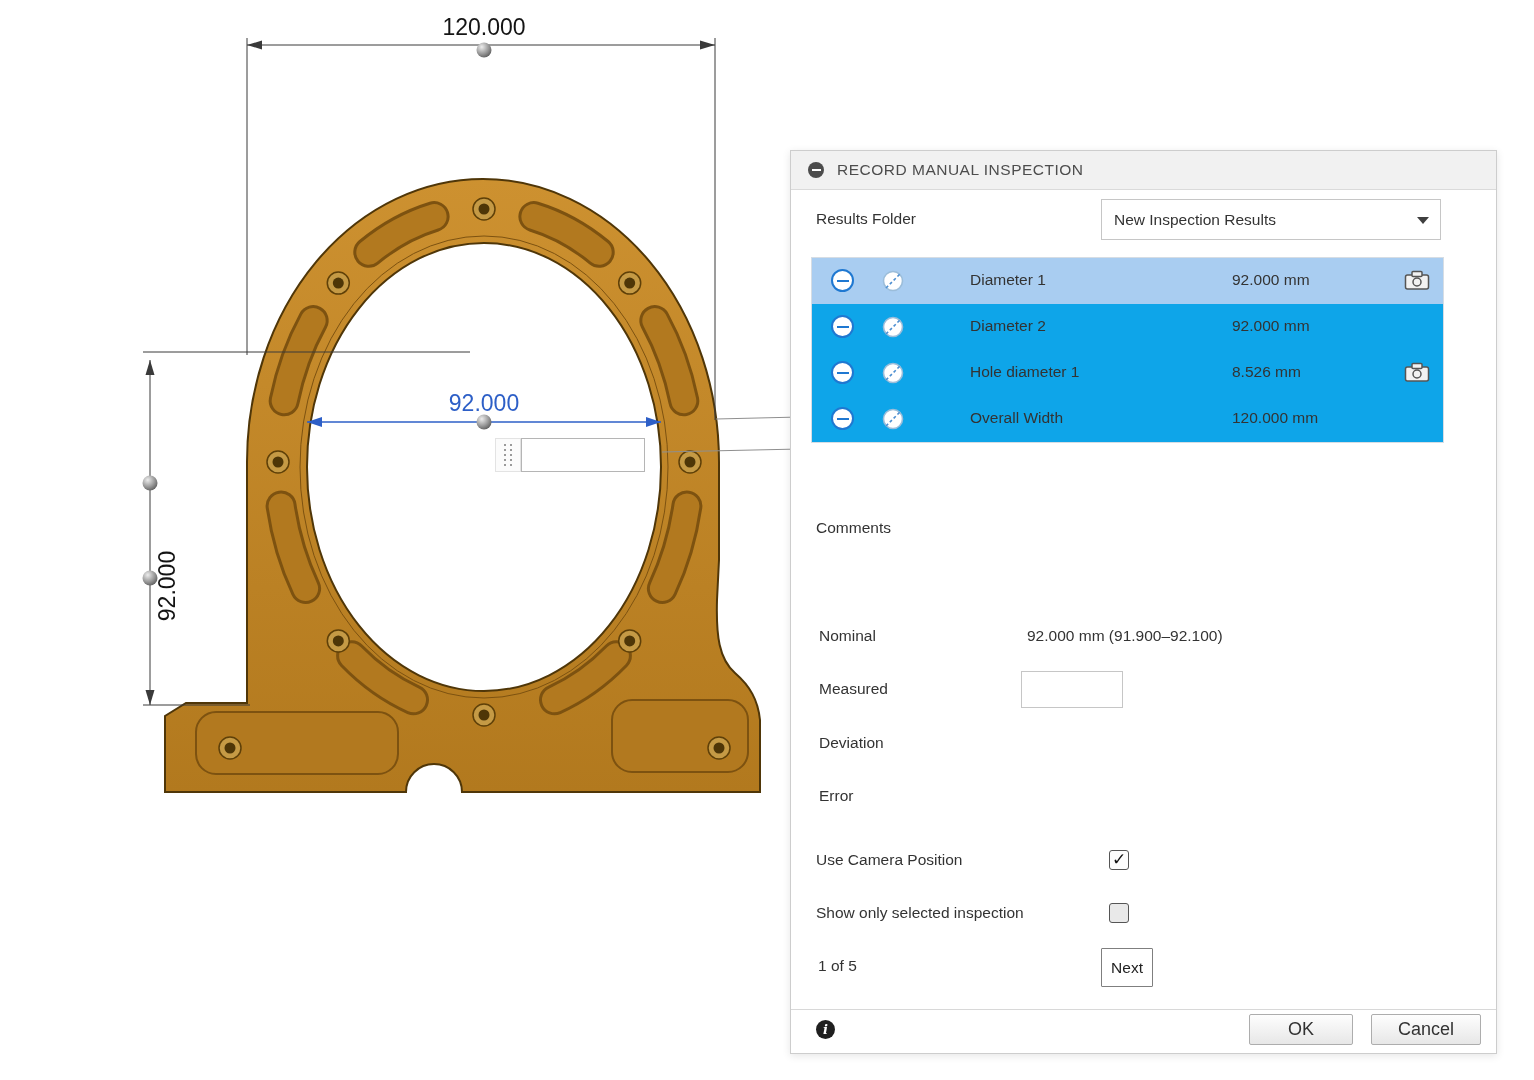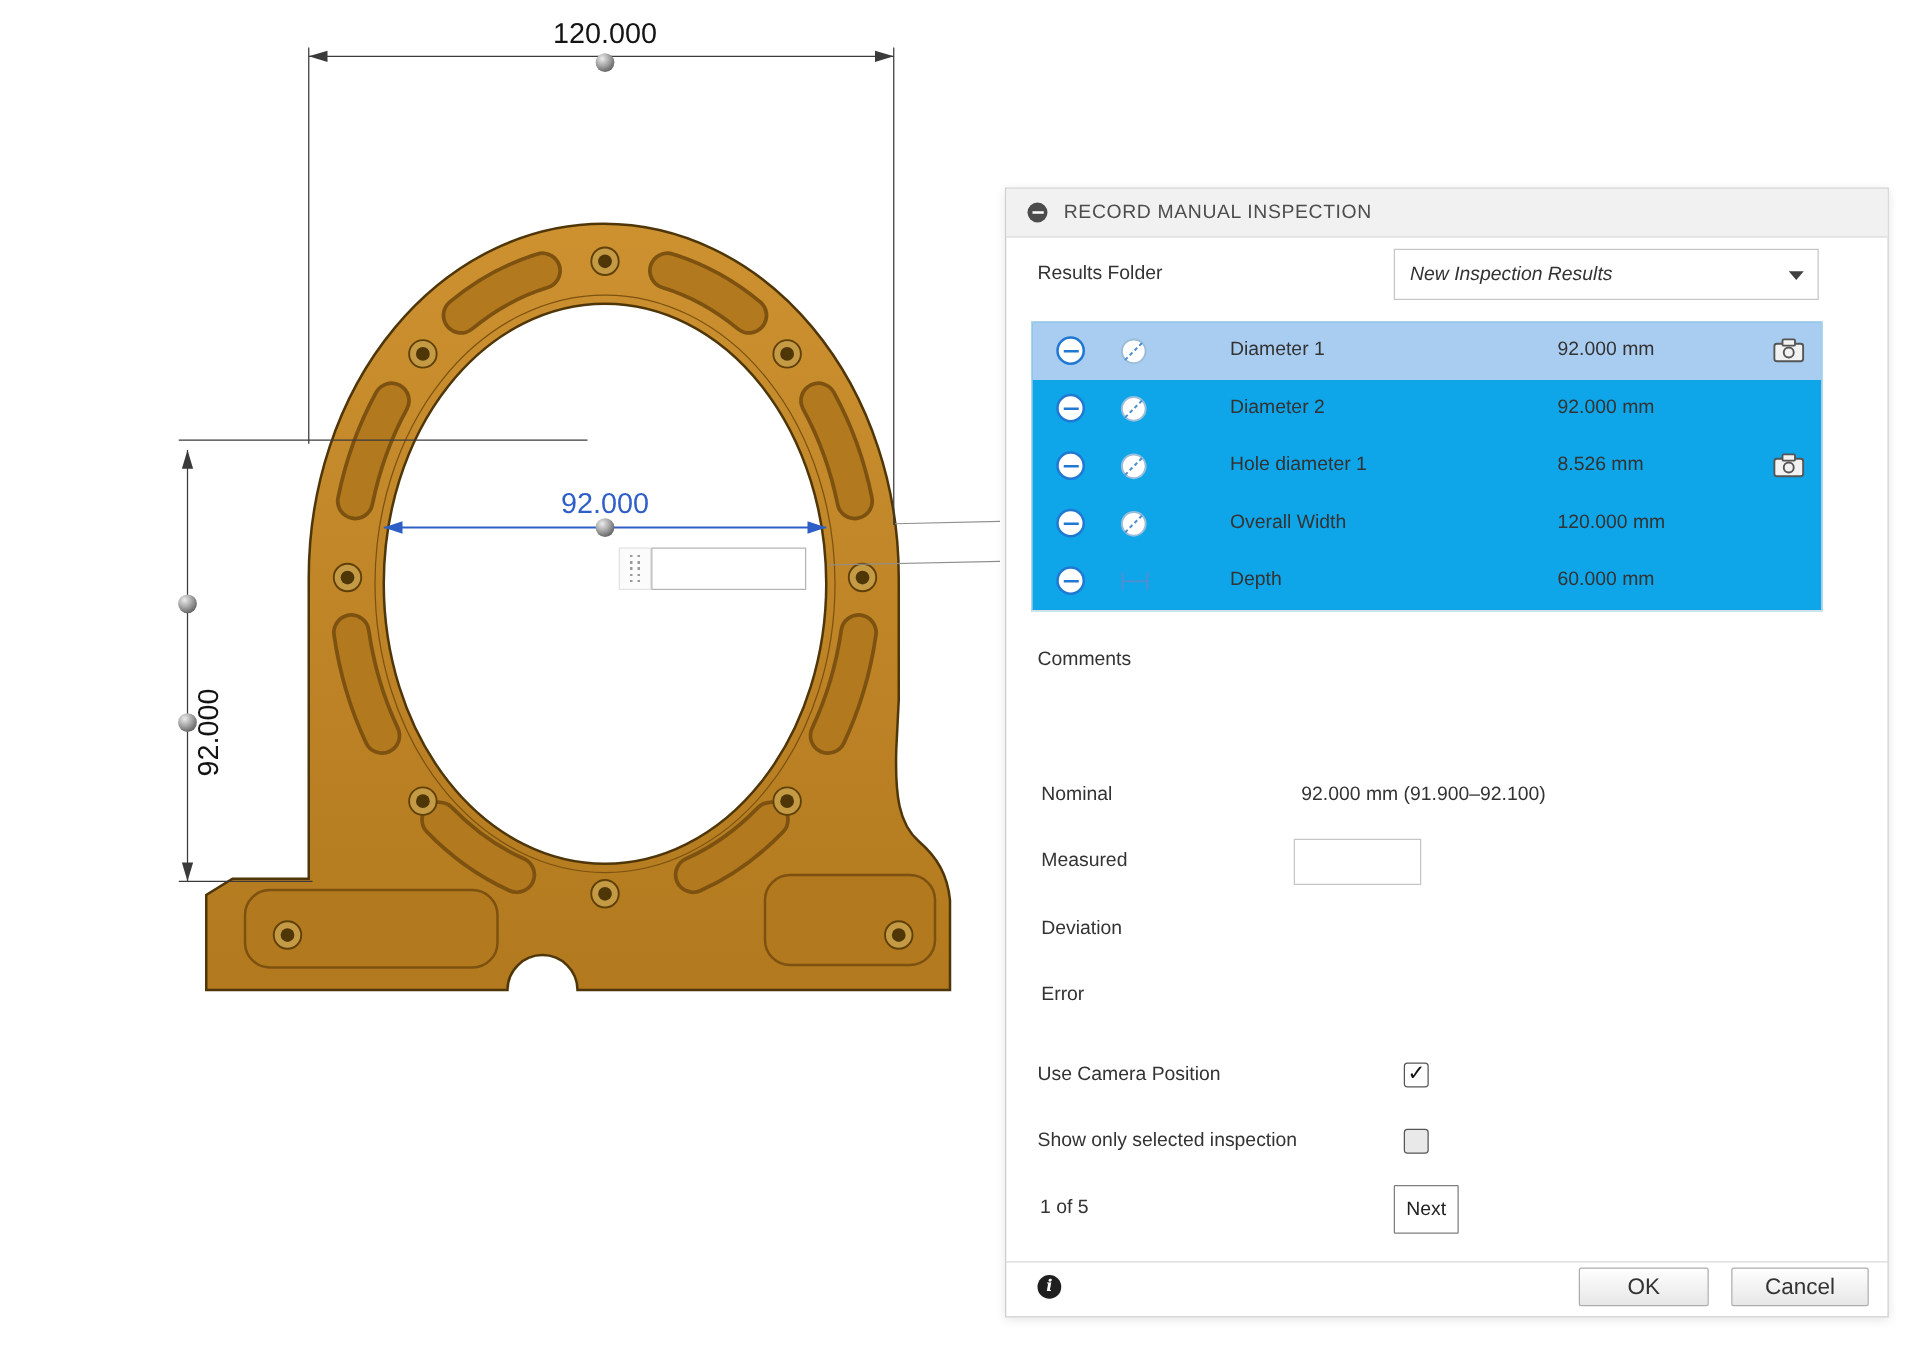--- a/index.html
+++ b/index.html
@@ -15,31 +15,31 @@
   .dim-blue { left:484px; top:403px; transform:translate(-50%,-50%); color:#2d5fc7; }
 
   .measure-box { position:absolute; left:495px; top:437px; width:150px; height:36px; display:flex; align-items:center; }
   .measure-grip { width:26px; height:34px; display:flex; gap:4px; align-items:center; justify-content:center; background:#fbfbfb; border:1px solid #e3e3e3; box-sizing:border-box; }
   .measure-grip span { width:2px; height:22px; background:repeating-linear-gradient(180deg,#9a9a9a 0 2px,transparent 2px 5px); }
   .measure-input { flex:1; width:100px; height:34px; border:1px solid #b5b5b5; background:#fff; font-size:15px; padding:0 8px; box-sizing:border-box; font-family:inherit; outline:none; }
 
   
   .panel { position:absolute; left:790px; top:150px; width:707px; height:904px; background:#fff;
            border:1px solid #cdcdcd; box-shadow:0 2px 8px rgba(0,0,0,0.10); box-sizing:border-box;
-           font-size:15.5px; color:#333;margin-left:14px; }
+           font-size:15.5px; color:#333; }
   .panel-header { position:absolute; left:0; top:0; right:0; height:38px; background:#f1f1f1;
                   border-bottom:1px solid #dadada; display:flex; align-items:center; }
   .collapse-icon { width:16px; height:16px; border-radius:50%; background:#4c4c4c; margin-left:17px; position:relative; flex:none; }
   .collapse-icon::after { content:""; position:absolute; left:3.5px; top:7px; width:9px; height:2px; background:#fff; }
   .panel-title { margin-left:13px; font-size:15.5px; color:#4d4d4d; letter-spacing:0.5px; }
 
   .lbl { position:absolute; line-height:20px; }
   .results-folder-label { left:25px; top:58px; }
   .dropdown { position:absolute; left:310px; top:48px; width:340px; height:41px; border:1px solid #c6c6c6;
-              background:#fff; display:flex; align-items:center; box-sizing:border-box; cursor:default;font-style:italic; }
+              background:#fff; display:flex; align-items:center; box-sizing:border-box; cursor:default; }
   .dropdown-text { margin-left:12px; }
   .caret-icon { position:absolute; right:11px; top:17px; width:0; height:0;
                 border-left:6px solid transparent; border-right:6px solid transparent; border-top:7px solid #3f3f3f; }
 
   .insp-list { position:absolute; left:20px; top:106px; width:631px; border:1px solid #d6dde4; background:#0ea5e9; box-sizing:content-box; }
   .insp-row { position:relative; height:46px; }
   .insp-row.selected { background:#a9cdf1; }
   .minus-btn { position:absolute; left:19px; top:11px; width:23px; height:23px; border-radius:50%;
                border:2px solid #1f78d1; background:#fff; box-sizing:border-box; }
   .minus-btn::after { content:""; position:absolute; left:3.5px; top:8.5px; width:12px; height:2px; background:#1f78d1; }
@@ -278,31 +278,20 @@
         <div class="minus-btn"></div>
         <svg class="m-icon" width="24" height="24" viewBox="0 0 24 24">
           <circle cx="12" cy="12" r="9.5" fill="#fff" stroke="#9bbdda" stroke-width="1.6"></circle>
           <line x1="5" y1="19" x2="19" y2="5" stroke="#4d8fd1" stroke-width="1.6" stroke-dasharray="3 2.4"></line>
         </svg>
         <span class="insp-name">Overall Width</span>
         <span class="insp-val">120.000 mm</span>
 
       </div>
 
-      <div class="insp-row">
-        <div class="minus-btn"></div>
-        <svg class="m-icon" width="26" height="24" viewBox="0 0 26 24">
-          <line x1="3" y1="5" x2="3" y2="19" stroke="#4d8fd1" stroke-width="1.6"></line>
-          <line x1="23" y1="5" x2="23" y2="19" stroke="#4d8fd1" stroke-width="1.6"></line>
-          <line x1="3" y1="12" x2="23" y2="12" stroke="#4d8fd1" stroke-width="1.6"></line>
-        </svg>
-        <span class="insp-name">Depth</span>
-        <span class="insp-val">60.000 mm</span>
-
-      </div>
 
     </div>
 
     <div class="lbl comments-label">Comments</div>
 
     <div class="lbl nominal-label">Nominal</div>
     <div class="lbl nominal-value">92.000 mm (91.900–92.100)</div>
 
     <div class="lbl measured-label">Measured</div>
     <input class="measured-input" type="text" value="" style="">

